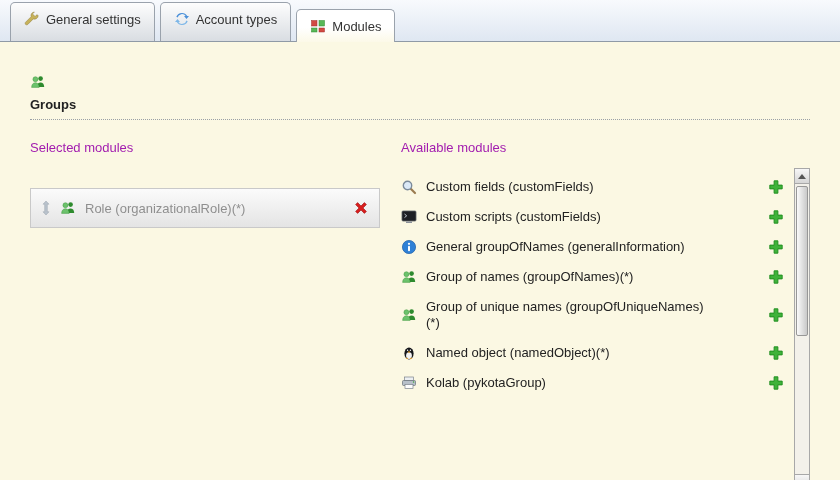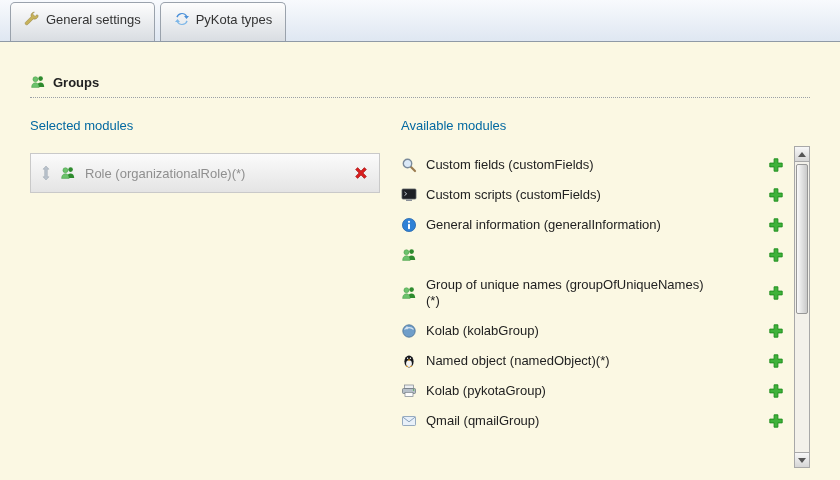--- a/index.html
+++ b/index.html
@@ -26,31 +26,31 @@
     color:#333; cursor:pointer; white-space:nowrap;
   }
   .tab.active {
     background:linear-gradient(180deg,#ffffff 55%,#fcf9e8 100%);
     position:relative; margin-bottom:-1px; padding-bottom:8px; z-index:2;
   }
 
   
   .content { height:438px; background:#fbf8e3; padding:32px 30px 0 30px; }
   .section-header {
-    display:flex; align-items:center; gap:7px; font-weight:bold;
-    padding-bottom:7px; border-bottom:1px dotted #9aa0a6; margin-bottom:20px;
+    display:flex; gap:7px; font-weight:bold;
+    padding-bottom:7px; border-bottom:1px dotted #9aa0a6; margin-bottom:20px;flex-direction:column;
   }
   .columns { display:flex; }
   .col-left { width:350px; flex:none; }
   .col-right { flex:1; margin-left:21px; position:relative; padding-right:26px; height:356px; }
-  .col-heading { color:#0369a1; }
+  .col-heading { color:#a21caf; }
 
   
   .selected-row {
-    margin-top:20px; height:40px; display:flex; align-items:center; gap:9px;
+    margin-top:33px; height:40px; display:flex; align-items:center; gap:9px;
     padding:0 10px; border:1px solid #c9c9c9;
     background:linear-gradient(180deg,#fbfbfb 0%,#e4e4e4 100%);
     cursor:move;
   }
   .selected-label { color:#8f8f8f; flex:1; }
 
   
   .avail-list { margin-top:17px; }
   .avail-row { display:flex; align-items:center; gap:9px; padding:7px 0; }
   .avail-label { max-width:280px; line-height:16px; }
@@ -90,21 +90,30 @@
       <span class="icon-wrap"><svg class="i16" viewBox="0 0 16 16">
             <path d="M14.2 4.6a3.6 3.6 0 0 1-4.9 3.3l-5.5 5.5c-.6.6-1.6.6-2.2 0-.6-.6-.6-1.6 0-2.2l5.5-5.5A3.6 3.6 0 0 1 10.4 1L8.5 2.9l2.6 2.6L13 3.6c.1.3.2.6.2 1z" fill="#c7b25a" stroke="#8e7d3a" stroke-width="0.5"></path>
           </svg></span>
       <span>General settings</span>
     </div>
     <div class="tab">
       <span class="icon-wrap"><svg class="i16" viewBox="0 0 16 16">
             <path d="M8 2a6 6 0 0 1 5.2 3H15l-2.5 3L10 5h1.7A4.5 4.5 0 0 0 3.6 6.6L2.3 5.8A6 6 0 0 1 8 2z" fill="#4a90d9"></path>
             <path d="M8 14a6 6 0 0 1-5.2-3H1l2.5-3L6 11H4.3a4.5 4.5 0 0 0 8.1-1.6l1.3.8A6 6 0 0 1 8 14z" fill="#7db7e8"></path>
           </svg></span>
-      <span>PyKota types</span>
+      <span>Account types</span>
+    </div>
+    <div class="tab active">
+      <span class="icon-wrap"><svg class="i16" viewBox="0 0 16 16">
+            <rect x="1.5" y="2.5" width="5.5" height="5.5" fill="#d24a43" stroke="#9e2f2a" stroke-width=".5"></rect>
+            <rect x="9" y="2.5" width="5.5" height="5.5" fill="#58b858" stroke="#2e8b2e" stroke-width=".5"></rect>
+            <rect x="1.5" y="10" width="5.5" height="4" fill="#58b858" stroke="#2e8b2e" stroke-width=".5"></rect>
+            <rect x="9" y="10" width="5.5" height="4" fill="#d24a43" stroke="#9e2f2a" stroke-width=".5"></rect>
+          </svg></span>
+      <span>Modules</span>
     </div>
   </div>
 
   <div class="content">
 
     <div class="section-header">
       <span class="icon-wrap"><svg class="i16" viewBox="0 0 16 16">
             <circle cx="10.6" cy="4.6" r="2.3" fill="#2e8b2e"></circle>
             <path d="M6.9 13c0-3 1.7-4.4 3.7-4.4 1.9 0 3.6 1.4 3.6 4.4z" fill="#2e8b2e"></path>
             <circle cx="5.4" cy="5.2" r="2.5" fill="#6cc26c" stroke="#2e8b2e" stroke-width=".4"></circle>
@@ -161,62 +170,52 @@
                   <path d="M6.1 1.8h3.8v4.3h4.3v3.8H9.9v4.3H6.1V9.9H1.8V6.1h4.3z" fill="#3fb23a" stroke="#1d8c1d" stroke-width=".9"></path>
                 </svg></span>
           </div>
 
           <div class="avail-row">
             <span class="icon-wrap"><svg class="i16" viewBox="0 0 16 16">
                   <circle cx="8" cy="8" r="6.6" fill="#2f81d6" stroke="#1c5ea6" stroke-width=".7"></circle>
                   <circle cx="8" cy="4.8" r="1.1" fill="#fff"></circle>
                   <rect x="7" y="6.8" width="2" height="5.4" rx="1" fill="#fff"></rect>
                 </svg></span>
-            <span class="avail-label">General information (generalInformation)</span>
+            <span class="avail-label">General groupOfNames (generalInformation)</span>
             <span class="add-btn"><svg class="i16" viewBox="0 0 16 16">
                   <path d="M6.1 1.8h3.8v4.3h4.3v3.8H9.9v4.3H6.1V9.9H1.8V6.1h4.3z" fill="#3fb23a" stroke="#1d8c1d" stroke-width=".9"></path>
                 </svg></span>
           </div>
 
           <div class="avail-row">
             <span class="icon-wrap"><svg class="i16" viewBox="0 0 16 16">
                   <circle cx="10.6" cy="4.6" r="2.3" fill="#2e8b2e"></circle>
                   <path d="M6.9 13c0-3 1.7-4.4 3.7-4.4 1.9 0 3.6 1.4 3.6 4.4z" fill="#2e8b2e"></path>
                   <circle cx="5.4" cy="5.2" r="2.5" fill="#6cc26c" stroke="#2e8b2e" stroke-width=".4"></circle>
                   <path d="M1.6 13.4c0-3.2 1.8-4.7 3.8-4.7s3.8 1.5 3.8 4.7z" fill="#6cc26c" stroke="#2e8b2e" stroke-width=".4"></path>
                 </svg></span>
+            <span class="avail-label">Group of names (groupOfNames)(*)</span>
             <span class="add-btn"><svg class="i16" viewBox="0 0 16 16">
                   <path d="M6.1 1.8h3.8v4.3h4.3v3.8H9.9v4.3H6.1V9.9H1.8V6.1h4.3z" fill="#3fb23a" stroke="#1d8c1d" stroke-width=".9"></path>
                 </svg></span>
           </div>
 
           <div class="avail-row">
             <span class="icon-wrap"><svg class="i16" viewBox="0 0 16 16">
                   <circle cx="10.6" cy="4.6" r="2.3" fill="#2e8b2e"></circle>
                   <path d="M6.9 13c0-3 1.7-4.4 3.7-4.4 1.9 0 3.6 1.4 3.6 4.4z" fill="#2e8b2e"></path>
                   <circle cx="5.4" cy="5.2" r="2.5" fill="#6cc26c" stroke="#2e8b2e" stroke-width=".4"></circle>
                   <path d="M1.6 13.4c0-3.2 1.8-4.7 3.8-4.7s3.8 1.5 3.8 4.7z" fill="#6cc26c" stroke="#2e8b2e" stroke-width=".4"></path>
                 </svg></span>
             <span class="avail-label">Group of unique names (groupOfUniqueNames)(*)</span>
             <span class="add-btn"><svg class="i16" viewBox="0 0 16 16">
                   <path d="M6.1 1.8h3.8v4.3h4.3v3.8H9.9v4.3H6.1V9.9H1.8V6.1h4.3z" fill="#3fb23a" stroke="#1d8c1d" stroke-width=".9"></path>
                 </svg></span>
           </div>
 
-          <div class="avail-row">
-            <span class="icon-wrap"><svg class="i16" viewBox="0 0 16 16">
-                  <circle cx="8" cy="8" r="6.2" fill="#6f9ec9" stroke="#476e93" stroke-width=".8"></circle>
-                  <path d="M3.5 6.5c2-2.5 7-2.5 9 0" stroke="#d9e6f2" stroke-width="1.2" fill="none"></path>
-                  <circle cx="6" cy="5" r="1.4" fill="#d9e6f2" opacity=".8"></circle>
-                </svg></span>
-            <span class="avail-label">Kolab (kolabGroup)</span>
-            <span class="add-btn"><svg class="i16" viewBox="0 0 16 16">
-                  <path d="M6.1 1.8h3.8v4.3h4.3v3.8H9.9v4.3H6.1V9.9H1.8V6.1h4.3z" fill="#3fb23a" stroke="#1d8c1d" stroke-width=".9"></path>
-                </svg></span>
-          </div>
 
           <div class="avail-row">
             <span class="icon-wrap"><svg class="i16" viewBox="0 0 16 16">
                   <ellipse cx="8" cy="8.5" rx="4.6" ry="6" fill="#14161a"></ellipse>
                   <ellipse cx="8" cy="10.6" rx="2.9" ry="3.4" fill="#f2f2f2"></ellipse>
                   <circle cx="6.6" cy="5.2" r=".7" fill="#fff"></circle>
                   <circle cx="9.4" cy="5.2" r=".7" fill="#fff"></circle>
                   <path d="M6.7 6.6h2.6L8 8.2z" fill="#f0a01e"></path>
                   <path d="M4.6 13.6l1.6-1 1 1.3zM11.4 13.6l-1.6-1-1 1.3z" fill="#f0a01e"></path>
                 </svg></span>
@@ -233,30 +232,20 @@
                   <rect x="1.5" y="5.5" width="13" height="5" rx="1" fill="#b7c0c9" stroke="#667078" stroke-width=".7"></rect>
                   <rect x="4" y="9.5" width="8" height="4" fill="#fdfdfd" stroke="#7c848c" stroke-width=".7"></rect>
                   <circle cx="12.6" cy="7" r=".7" fill="#3fa435"></circle>
                 </svg></span>
             <span class="avail-label">Kolab (pykotaGroup)</span>
             <span class="add-btn"><svg class="i16" viewBox="0 0 16 16">
                   <path d="M6.1 1.8h3.8v4.3h4.3v3.8H9.9v4.3H6.1V9.9H1.8V6.1h4.3z" fill="#3fb23a" stroke="#1d8c1d" stroke-width=".9"></path>
                 </svg></span>
           </div>
 
-          <div class="avail-row">
-            <span class="icon-wrap"><svg class="i16" viewBox="0 0 16 16">
-                  <rect x="1.5" y="3.5" width="13" height="9" rx=".8" fill="#e8f0f9" stroke="#7d97b2" stroke-width=".8"></rect>
-                  <path d="M2 4.2l6 4.6 6-4.6" fill="none" stroke="#7d97b2" stroke-width=".9"></path>
-                </svg></span>
-            <span class="avail-label">Qmail (qmailGroup)</span>
-            <span class="add-btn"><svg class="i16" viewBox="0 0 16 16">
-                  <path d="M6.1 1.8h3.8v4.3h4.3v3.8H9.9v4.3H6.1V9.9H1.8V6.1h4.3z" fill="#3fb23a" stroke="#1d8c1d" stroke-width=".9"></path>
-                </svg></span>
-          </div>
 
         </div>
 
         <div class="sb">
           <div class="sb-btn up">
               <span class="tri-up"></span>
             </div>
           <div class="sb-thumb"></div>
           <div class="sb-btn down">
               <span class="tri-down"></span>

